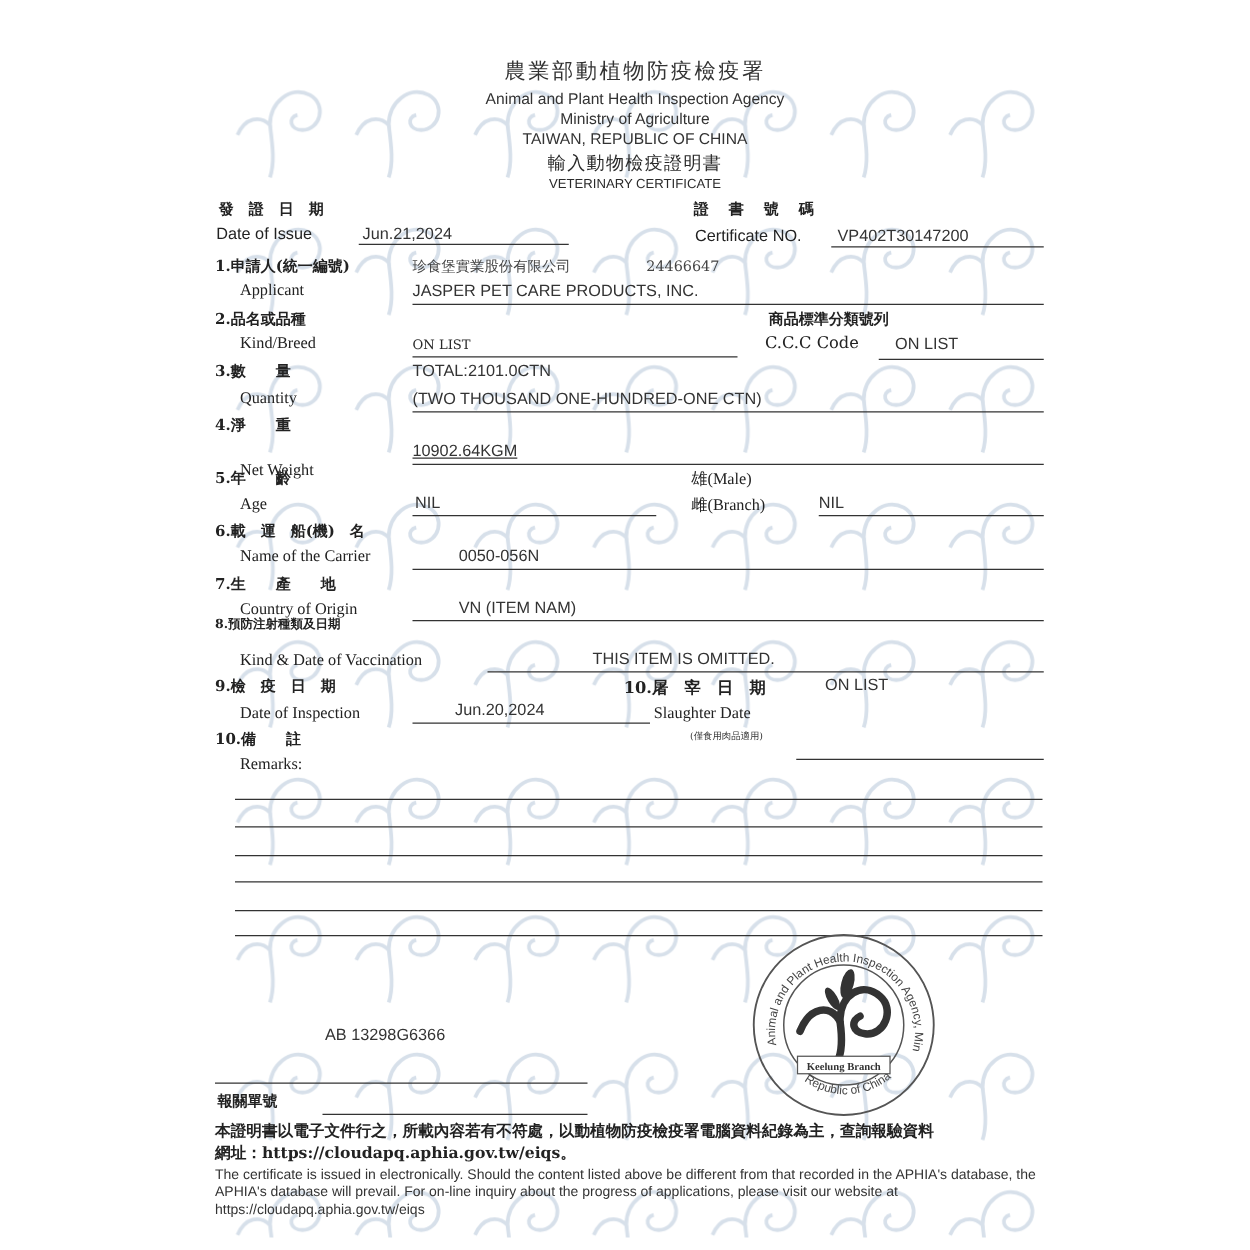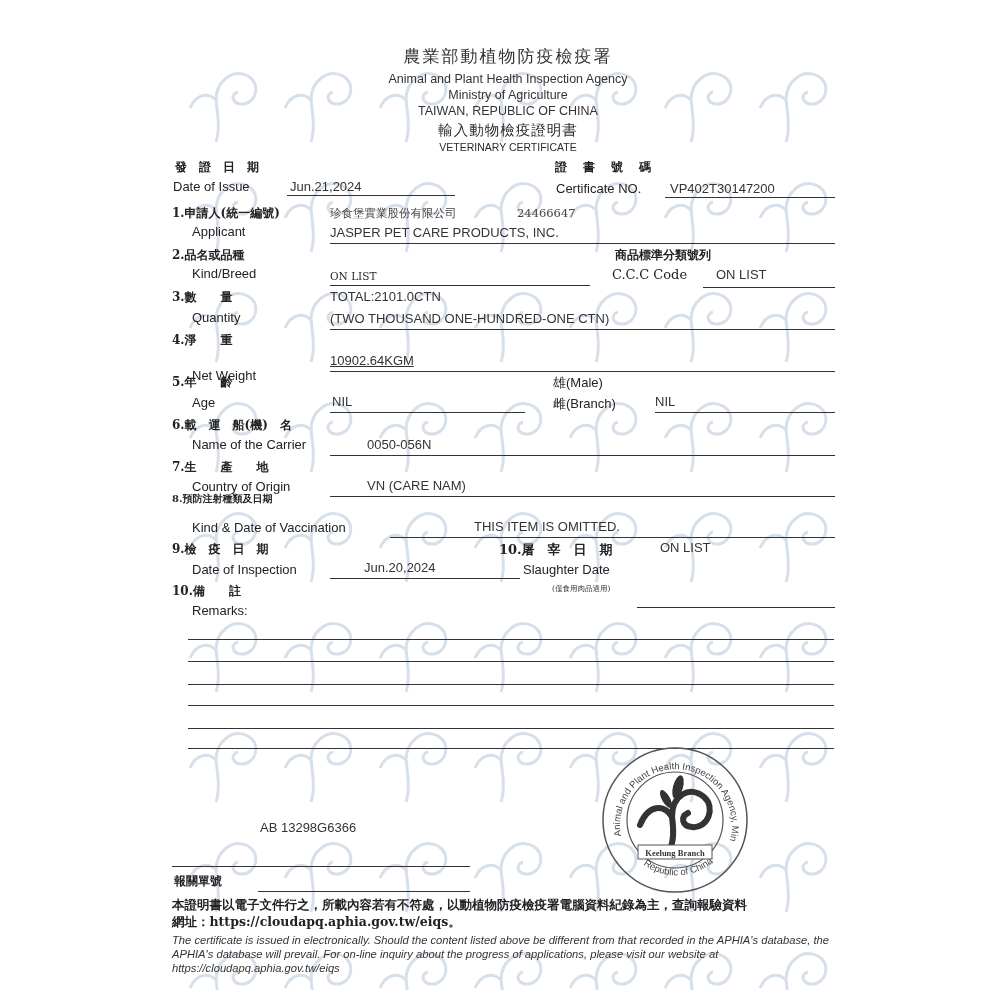--- a/index.html
+++ b/index.html
@@ -1,21 +1,21 @@
 <!DOCTYPE html>
 <html><head>
 <meta charset="utf-8">
 <style>
   html, body { margin:0; padding:0; background:#ffffff; }
   body { width:1000px; height:1000px; position:relative; overflow:hidden;
          font-family:"Liberation Sans", sans-serif; color:#2a2a2a; }
   .wm { position:absolute; left:0; top:0; width:1000px; height:1000px; z-index:0; pointer-events:none; }
   .abs { position:absolute; z-index:1; white-space:nowrap; }
   .serif { font-family:"DejaVu Serif", "Liberation Serif", serif; }
-  .mono { font-family:Liberation Sans, sans-serif;text-align:right; }
+  .mono { font-family:Liberation Serif, serif;text-align:right; }
   .hdr { text-align:center; left:0; width:1016px; }
   .cjk-head { font-size:17px; letter-spacing:2px; color:#333; }
   .en-head { font-size:12.5px; color:#333; }
   .lbl-cn { font-size:12px; font-weight:bold; color:#222; }
   .lbl-en { font-size:13px; color:#222; }
   .val { font-size:13px; color:#333; }
   .line { position:absolute; height:0; border-top:1.2px solid #333; z-index:1; }
   .stamp { position:absolute; left:600px; top:745px; width:150px; height:150px; z-index:2; }
   .foot-en { font-size:11.2px; color:#333; line-height:14px; white-space:normal; width:680px; }
 </style>
@@ -88,21 +88,21 @@
 <div class="abs val" style="left:655px; top:394px;">NIL</div>
 <div class="line" style="left:655px; top:412px; width:180px;"></div>
 
 <div class="abs serif lbl-cn" style="left:172px; top:417px;">6.載　運　船(機)　名</div>
 <div class="abs mono lbl-en" style="left:192px; top:437px;">Name of the Carrier</div>
 <div class="abs val" style="left:367px; top:437px;">0050-056N</div>
 <div class="line" style="left:330px; top:455px; width:505px;"></div>
 
 <div class="abs serif lbl-cn" style="left:172px; top:459px;">7.生　　產　　地</div>
 <div class="abs mono lbl-en" style="left:192px; top:479px;">Country of Origin</div>
-<div class="abs val" style="left:367px; top:478px;">VN (CARE NAM)</div>
+<div class="abs val" style="left:367px; top:478px;">VN (ITEM NAM)</div>
 <div class="line" style="left:330px; top:496px; width:505px;"></div>
 
 <div class="abs serif lbl-cn" style="left:172px; top:492px; font-size:10px;">8.預防注射種類及日期</div>
 <div class="abs mono lbl-en" style="left:192px; top:520px;">Kind &amp; Date of Vaccination</div>
 <div class="abs val" style="left:474px; top:519px;">THIS ITEM IS OMITTED.</div>
 <div class="line" style="left:390px; top:537px; width:445px;"></div>
 
 <div class="abs serif lbl-cn" style="left:172px; top:541px;">9.檢　疫　日　期</div>
 <div class="abs mono lbl-en" style="left:192px; top:562px;">Date of Inspection</div>
 <div class="abs val" style="left:364px; top:560px;">Jun.20,2024</div>
@@ -145,13 +145,13 @@
   <text x="75" y="111" text-anchor="middle" font-family="Liberation Serif, serif" font-weight="bold" font-size="8.5" fill="#333">Keelung Branch</text>
 </svg>
 
 <div class="line" style="left:172px; top:866px; width:298px;"></div>
 <div class="abs serif lbl-cn" style="left:174px; top:873px;">報關單號</div>
 <div class="abs val" style="left:260px; top:820px;">AB  13298G6366</div>
 <div class="line" style="left:258px; top:891px; width:212px;"></div>
 
 <div class="abs serif" style="left:172px; top:897px; font-size:12.5px; font-weight:bold; color:#222;">本證明書以電子文件行之，所載內容若有不符處，以動植物防疫檢疫署電腦資料紀錄為主，查詢報驗資料</div>
 <div class="abs serif" style="left:172px; top:914px; font-size:12.5px; font-weight:bold; color:#222;">網址：https://cloudapq.aphia.gov.tw/eiqs。</div>
-<div class="abs foot-en" style="left:172px; top:933px;font-style:italic;">The certificate is issued in electronically. Should the content listed above be different from that recorded in the APHIA's database, the APHIA's database will prevail. For on-line inquiry about the progress of applications, please visit our website at https://cloudapq.aphia.gov.tw/eiqs</div>
+<div class="abs foot-en" style="left:172px; top:933px;">The certificate is issued in electronically. Should the content listed above be different from that recorded in the APHIA's database, the APHIA's database will prevail. For on-line inquiry about the progress of applications, please visit our website at https://cloudapq.aphia.gov.tw/eiqs</div>
 
 </body></html>

